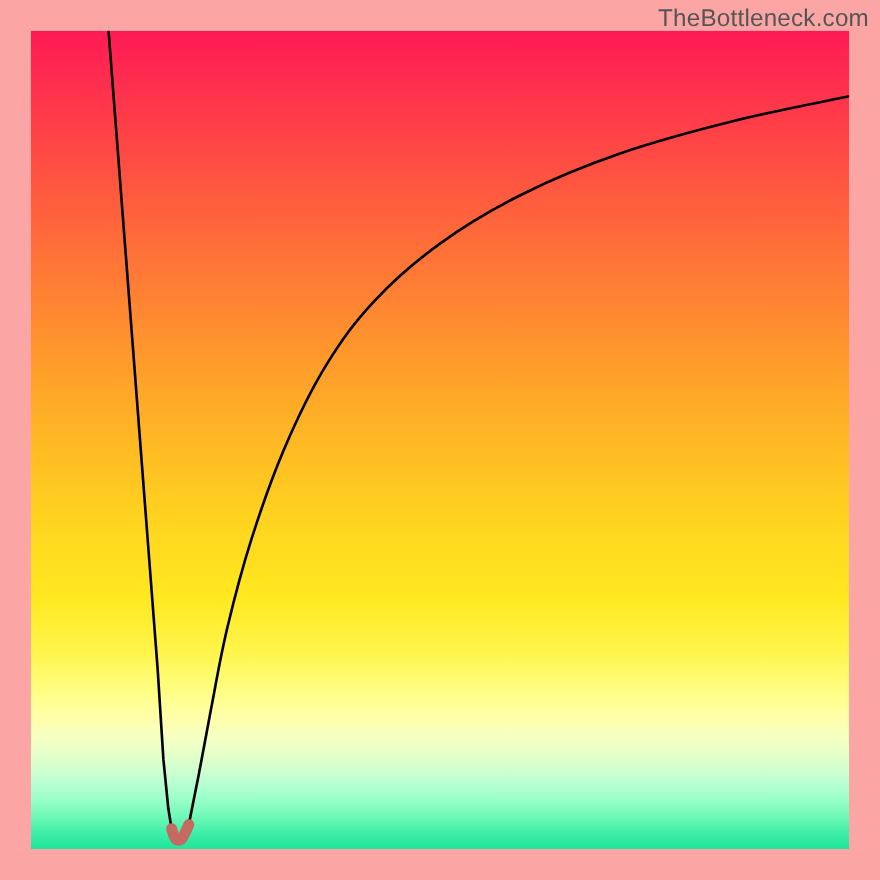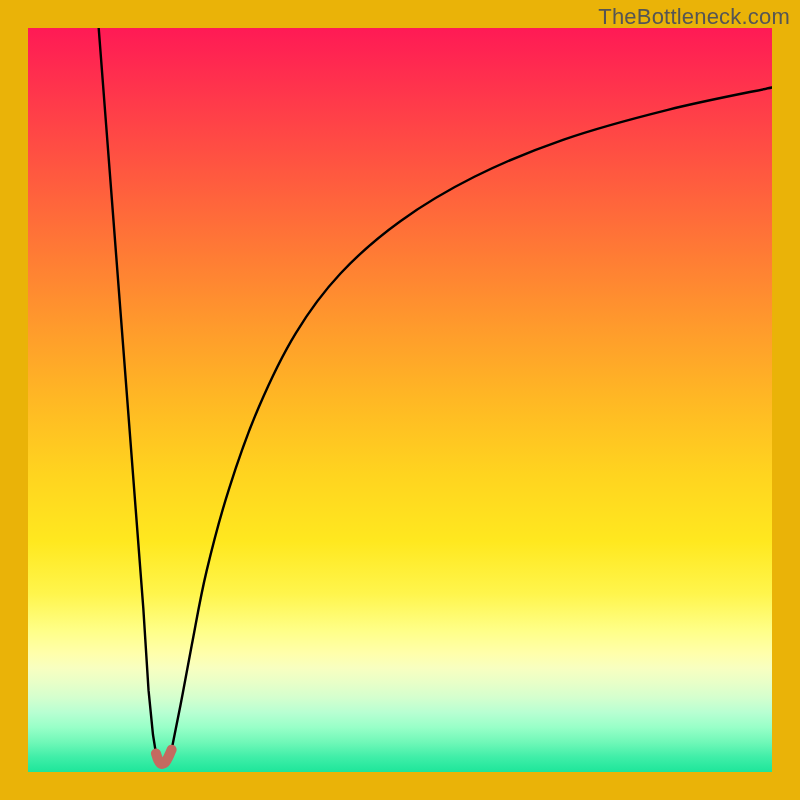--- a/index.html
+++ b/index.html
@@ -8,21 +8,21 @@
     width: 800px;
     height: 800px;
     background: #000;
     font-family: Arial, Helvetica, sans-serif;
     overflow: hidden;
   }
   .frame {
     position: absolute;
     left: 0; top: 0;
     width: 800px; height: 800px;
-    background: #eab308;
+    background: #fca5a5;
   }
   .plot-area {
     position: absolute;
     left: 28px;
     top: 28px;
     width: 744px;
     height: 744px;
     overflow: hidden;
   }
   .gradient {

